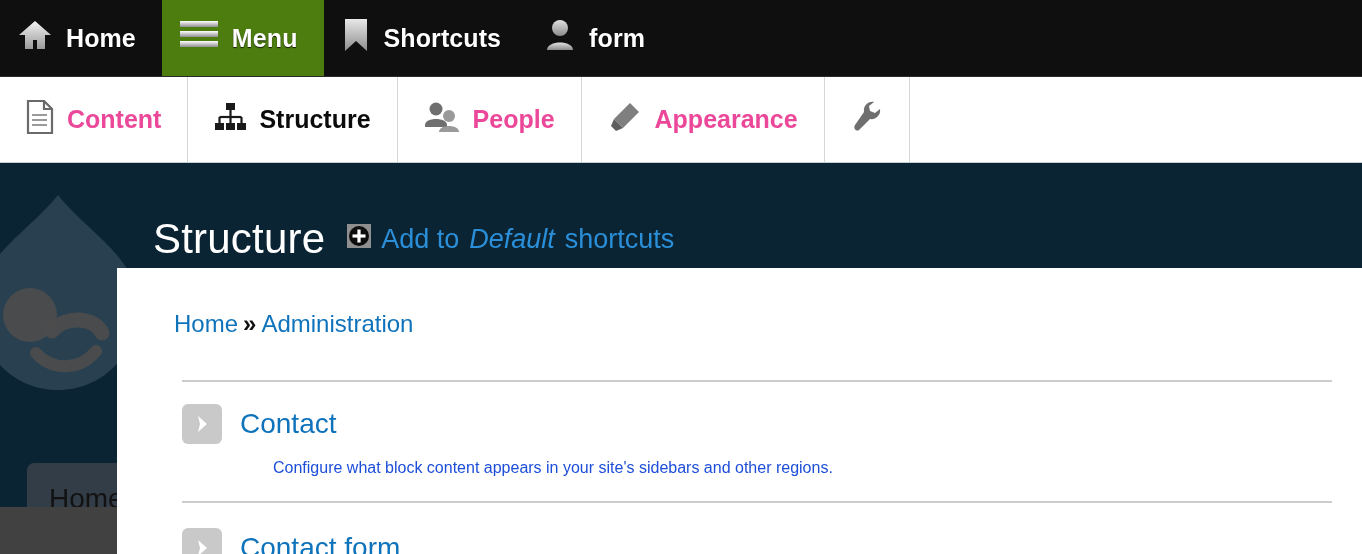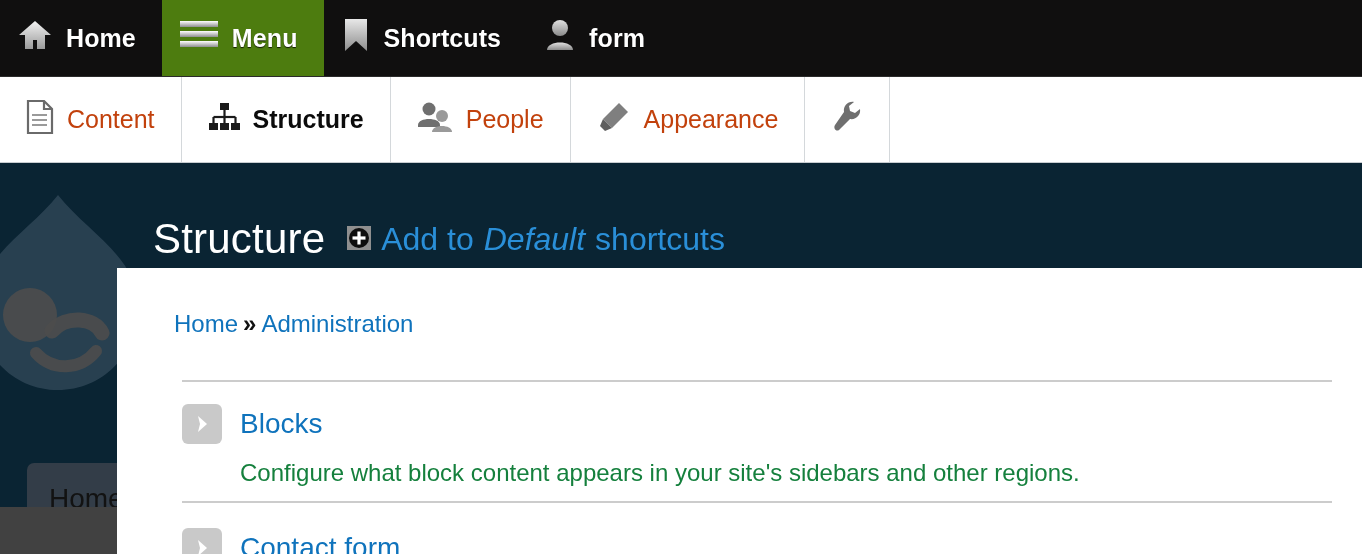--- a/index.html
+++ b/index.html
@@ -37,23 +37,24 @@
     position:absolute; left:0; top:77px; width:1362px; height:86px;
     background:#ffffff;
     display:flex; align-items:stretch;
     border-bottom:1px solid #c8cdd1;
   }
   .tab {
     display:flex; align-items:center; gap:13px;
     padding:0 26px;
     border-right:1px solid #d4d8db;
     font-size:25px;
-    color:#c2410c;
+    color:#ec4899;
     cursor:pointer;
     white-space:nowrap;
+    font-weight:bold;
   }
   .tab.active { color:#0b0b0b; font-weight:bold; }
 
   
   #page-bg {
     position:absolute; left:0; top:163px; width:1362px; height:391px;
     background:#0a2433;
     overflow:hidden;
   }
   
@@ -83,21 +84,21 @@
     position:absolute; left:153px; top:215px;
     display:flex; align-items:center; gap:22px;
     z-index:5;
   }
   #page-title {
     color:#ffffff; font-size:42px; font-weight:normal;
     letter-spacing:0.2px;
   }
   #shortcut-link {
     display:flex; align-items:center; gap:10px;
-    color:#2a8fd8; font-size:32px;
+    color:#2a8fd8; font-size:27px;
     cursor:pointer; white-space:nowrap;
   }
   #shortcut-link .em { font-style:italic; }
 
   
   #content-panel {
     position:absolute; left:117px; top:268px;
     width:1245px; height:286px;
     background:#ffffff;
     z-index:6;
@@ -126,22 +127,22 @@
   .arrow-box {
     width:40px; height:40px; border-radius:6px;
     background:#c9c9c9;
     display:flex; align-items:center; justify-content:center;
     flex:0 0 auto; cursor:pointer;
   }
   .item-title {
     color:#0f73bc; font-size:28px; cursor:pointer; white-space:nowrap;
   }
   .item-desc {
-    margin-left:58px; margin-top:13px;
-    color:#15803d; font-size:24px; white-space:nowrap;
+    margin-left:91px; margin-top:13px;
+    color:#1d4ed8; font-size:16px; white-space:nowrap;
   }
 </style>
 </head>
 <body>
 
 <div id="top-toolbar">
 
   <div class="top-item">
     <span class="ico">
       <svg width="34" height="32" viewBox="0 0 34 32">
@@ -327,21 +328,21 @@
 
   <div class="hr" style="top:112px;"></div>
 
   <div class="admin-item" style="top:134px;">
     <div class="item-head">
       <span class="arrow-box">
         <svg width="18" height="20" viewBox="0 0 18 20">
           <path d="M5 2 L14 10 L5 18 L7 10 Z" fill="#ffffff"></path>
         </svg>
       </span>
-      <span class="item-title">Blocks</span>
+      <span class="item-title">Contact</span>
     </div>
     <div class="item-desc">Configure what block content appears in your site's sidebars and other regions.</div>
   </div>
 
   <div class="hr" style="top:233px;"></div>
 
   <div class="admin-item" style="top:258px;">
     <div class="item-head">
       <span class="arrow-box">
         <svg width="18" height="20" viewBox="0 0 18 20">

